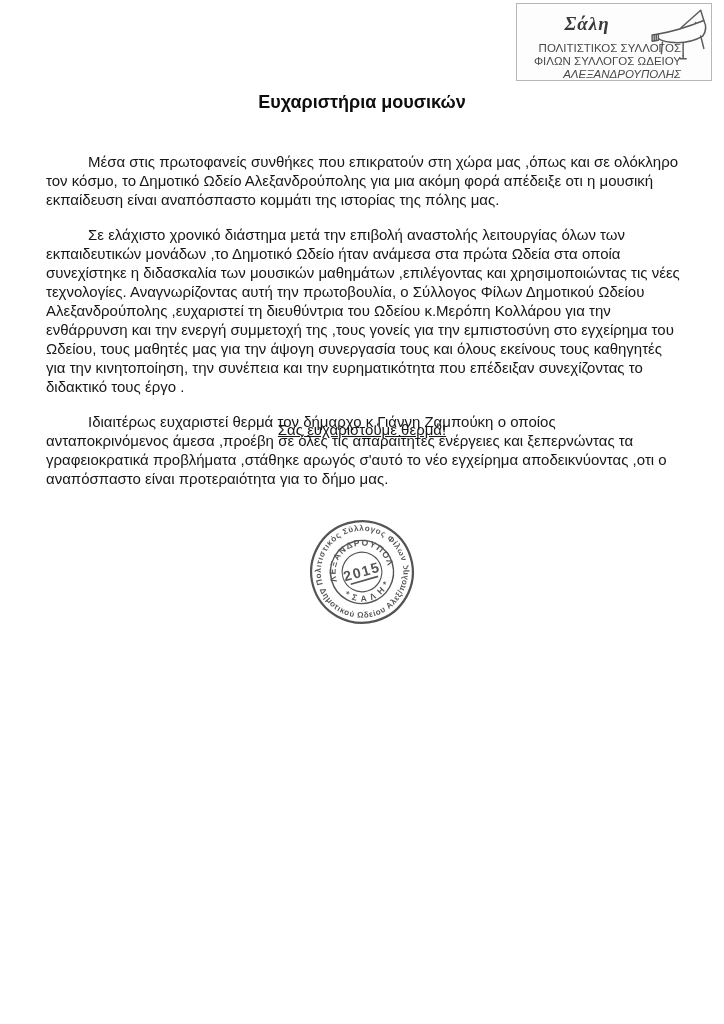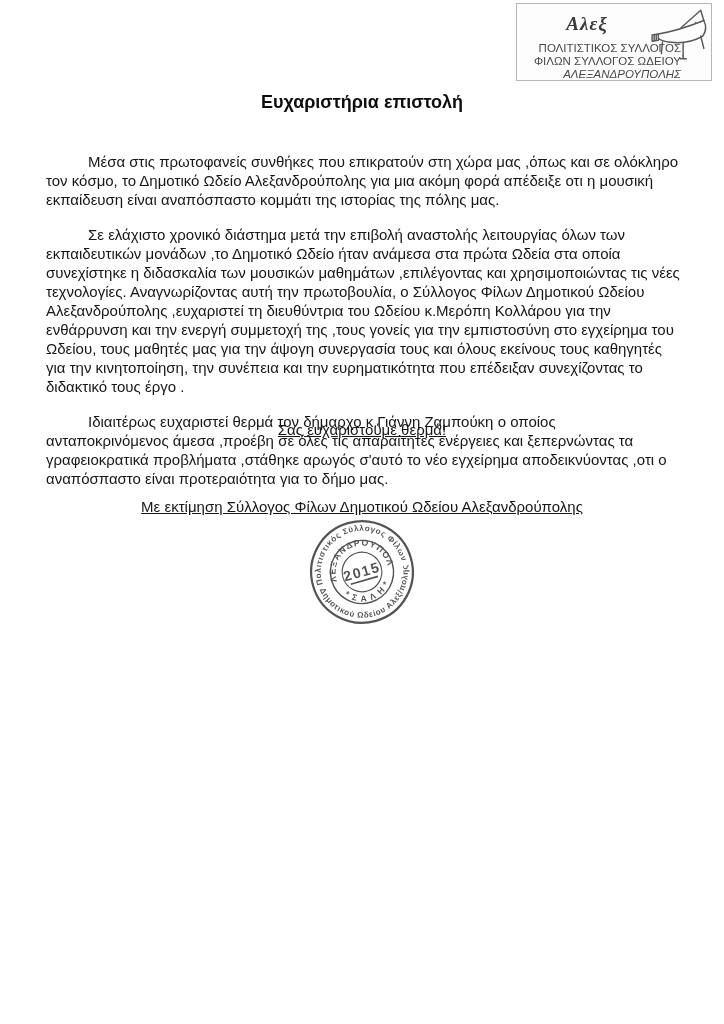--- a/index.html
+++ b/index.html
@@ -56,52 +56,51 @@
   .stamp .ring-txt  { font-size:8px;   font-weight:bold; letter-spacing:0.6px; }
   .stamp .inner-txt { font-size:8.5px; font-weight:bold; letter-spacing:1.2px; }
   .stamp .year-txt  { font-size:14px;  font-weight:bold; letter-spacing:1.5px; }
 </style>
 </head>
 <body>
 
 <div class="page">
 
   <div class="logo-box">
-    <div class="logo-name">Αλεξ</div>
+    <div class="logo-name">Σάλη</div>
     <span class="piano-icon">
       <svg width="60" height="56" viewBox="0 0 58 54" aria-hidden="true">
         <g fill="none" stroke="#5a5a5a" stroke-width="1.4" stroke-linejoin="round" stroke-linecap="round">
           <path d="M31 20 L50 3 L53 13 L34 24 Z" fill="#fbfbfb"></path>
           <path d="M45 15 L47 24"></path>
           <path d="M9 26 Q28 23 53 13 Q57 21 52 28 Q38 36 21 34 Q11 33 9 30 Z" fill="#fdfdfd"></path>
           <path d="M3 27 L9 26 L9 32 L3 33 Z" fill="#ffffff"></path>
           <path d="M5 27.5 L5 32.5 M7 27 L7 32"></path>
           <path d="M13 34 L12 45 M33 35 L33 47 M50 28 L53 40"></path>
           <path d="M33 47 L33 50 M30 50 L36 50"></path>
         </g>
       </svg>
     </span>
     <div class="logo-lines">
       <div class="l1">ΠΟΛΙΤΙΣΤΙΚΟΣ ΣΥΛΛΟΓΟΣ</div>
       <div class="l2">ΦΙΛΩΝ ΣΥΛΛΟΓΟΣ ΩΔΕΙΟΥ</div>
       <div class="l3">ΑΛΕΞΑΝΔΡΟΥΠΟΛΗΣ</div>
     </div>
   </div>
 
-  <div class="title">Ευχαριστήρια επιστολή</div>
+  <div class="title">Ευχαριστήρια μουσικών</div>
 
   <div class="letter-body">
     <p>Μέσα στις πρωτοφανείς συνθήκες που επικρατούν στη χώρα μας ,όπως και σε ολόκληρο τον κόσμο, το Δημοτικό Ωδείο Αλεξανδρούπολης για μια ακόμη φορά απέδειξε οτι η μουσική εκπαίδευση είναι αναπόσπαστο κομμάτι της ιστορίας της πόλης μας.</p>
     <p>Σε ελάχιστο χρονικό διάστημα μετά την επιβολή αναστολής λειτουργίας όλων των εκπαιδευτικών μονάδων ,το Δημοτικό Ωδείο ήταν ανάμεσα στα πρώτα Ωδεία στα οποία συνεχίστηκε η διδασκαλία των μουσικών μαθημάτων ,επιλέγοντας και χρησιμοποιώντας τις νέες τεχνολογίες. Αναγνωρίζοντας αυτή την πρωτοβουλία, ο Σύλλογος Φίλων Δημοτικού Ωδείου Αλεξανδρούπολης ,ευχαριστεί τη διευθύντρια του Ωδείου κ.Μερόπη Κολλάρου για την ενθάρρυνση και την ενεργή συμμετοχή της ,τους γονείς για την εμπιστοσύνη στο εγχείρημα του Ωδείου, τους μαθητές μας για την άψογη συνεργασία τους και όλους εκείνους τους καθηγητές για την κινητοποίηση, την συνέπεια και την ευρηματικότητα που επέδειξαν συνεχίζοντας το διδακτικό τους έργο .</p>
     <p>Ιδιαιτέρως ευχαριστεί θερμά τον δήμαρχο κ.Γιάννη Ζαμπούκη ο οποίος ανταποκρινόμενος άμεσα ,προέβη σε όλες τις απαραίτητες ενέργειες και ξεπερνώντας τα γραφειοκρατικά προβλήματα ,στάθηκε αρωγός σ'αυτό το νέο εγχείρημα αποδεικνύοντας ,οτι ο αναπόσπαστο είναι προτεραιότητα για το δήμο μας.</p>
   </div>
 
   <div class="closing">Σας ευχαριστούμε θερμά!</div>
 
-  <div class="signature">Με εκτίμηση Σύλλογος Φίλων Δημοτικού Ωδείου Αλεξανδρούπολης</div>
 
   <div class="stamp">
     <svg width="122" height="122" viewBox="0 0 120 120" aria-hidden="true">
       <defs>
         <path id="arc-outer-top" d="M 19.5 60 A 40.5 40.5 0 0 1 100.5 60" fill="none"></path>
         <path id="arc-outer-bottom" d="M 15 60 A 45 45 0 0 0 105 60" fill="none"></path>
         <path id="arc-inner-top" d="M 34 60 A 26 26 0 0 1 86 60" fill="none"></path>
         <path id="arc-inner-bottom" d="M 31 60 A 29 29 0 0 0 89 60" fill="none"></path>
       </defs>
       <circle cx="60" cy="60" r="50" fill="none" stroke="#3d3d3d" stroke-width="2.2"></circle>

